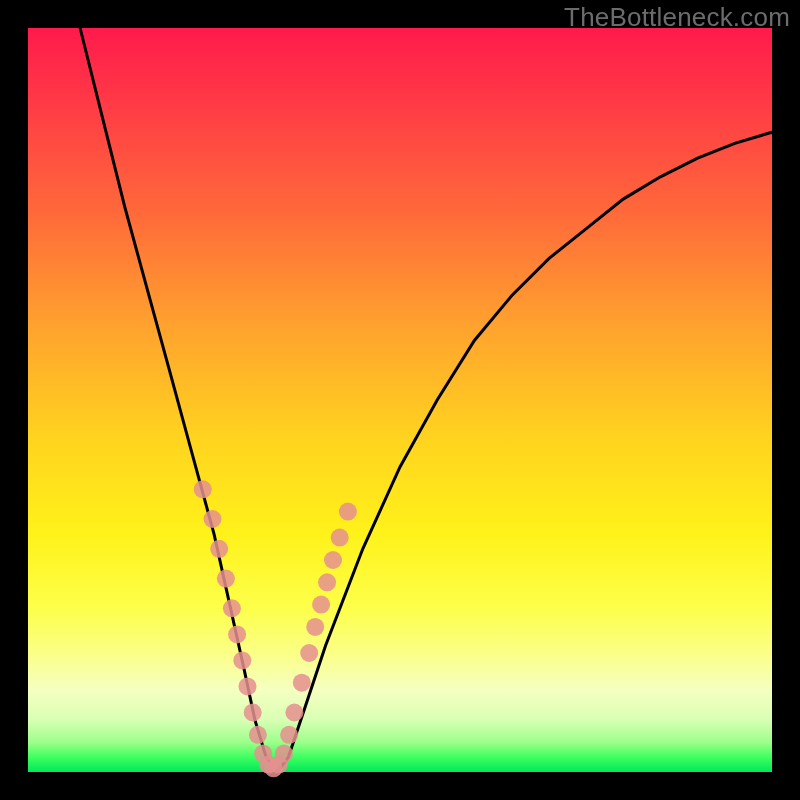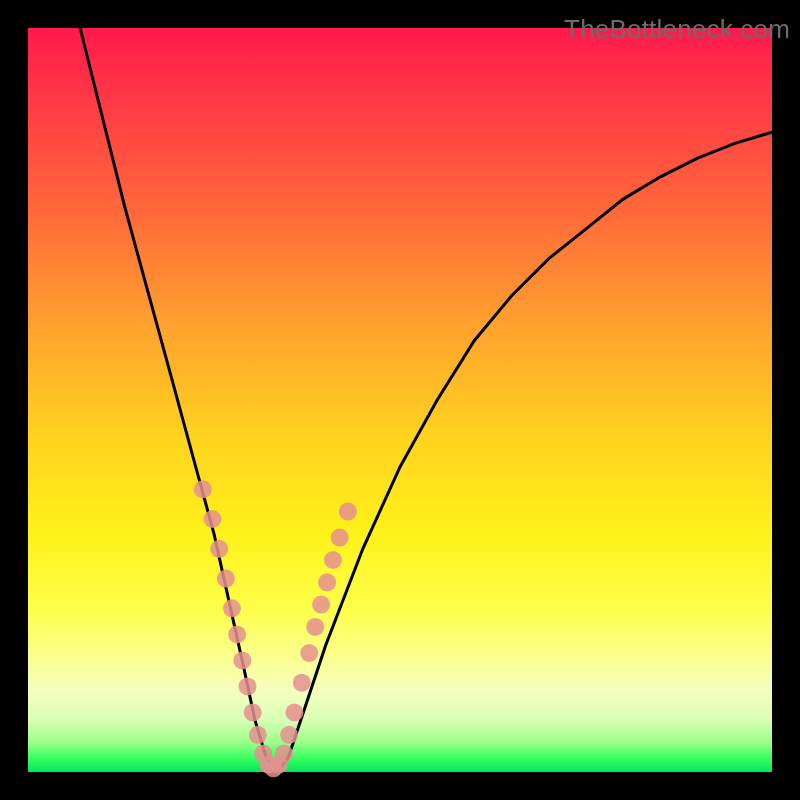--- a/index.html
+++ b/index.html
@@ -36,21 +36,21 @@
       #fbff87 84%,
       #f5ffc0 89%,
       #d8ffb4 93%,
       #9dff8a 96%,
       #3fff60 98%,
       #00e85a 100%
     );
   }
   .watermark {
     position: absolute;
-    top: 14px;
+    top: 2px;
     right: 10px;
     color: #6c6c6c;
     font-size: 26px;
     font-weight: 500;
     letter-spacing: 0.2px;
     z-index: 10;
   }
   svg.curve {
     position: absolute;
     top: 0;

